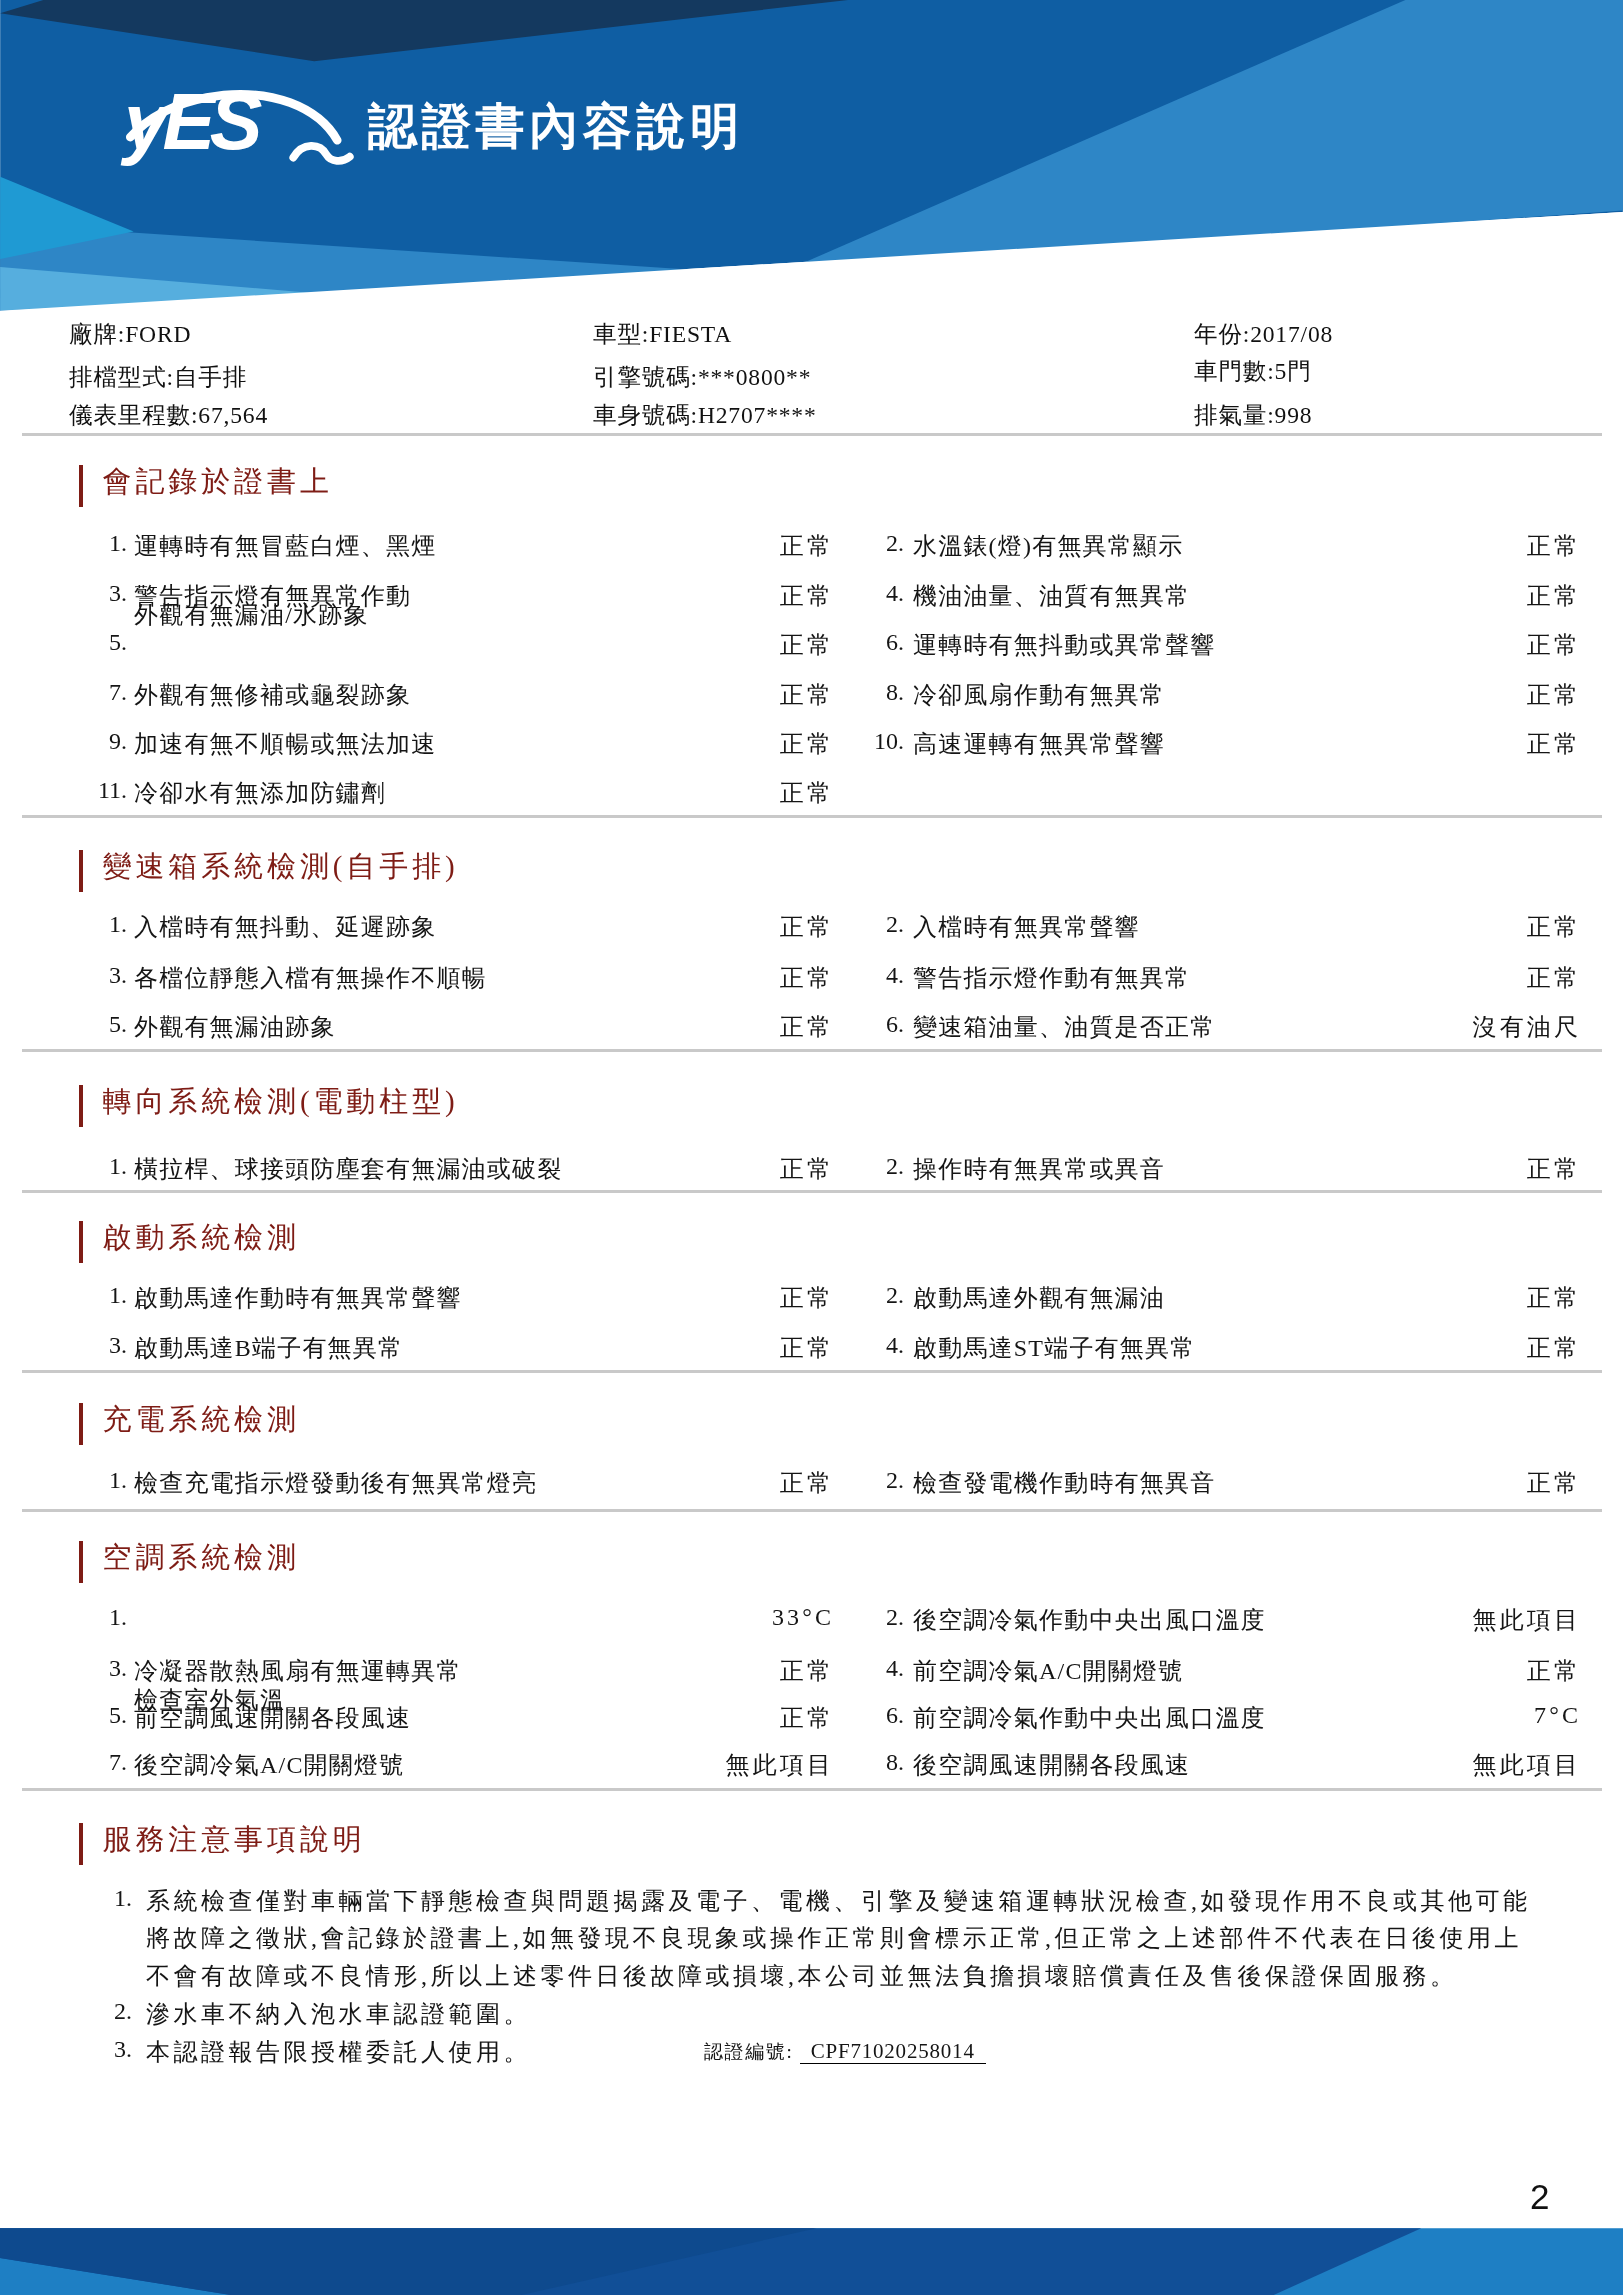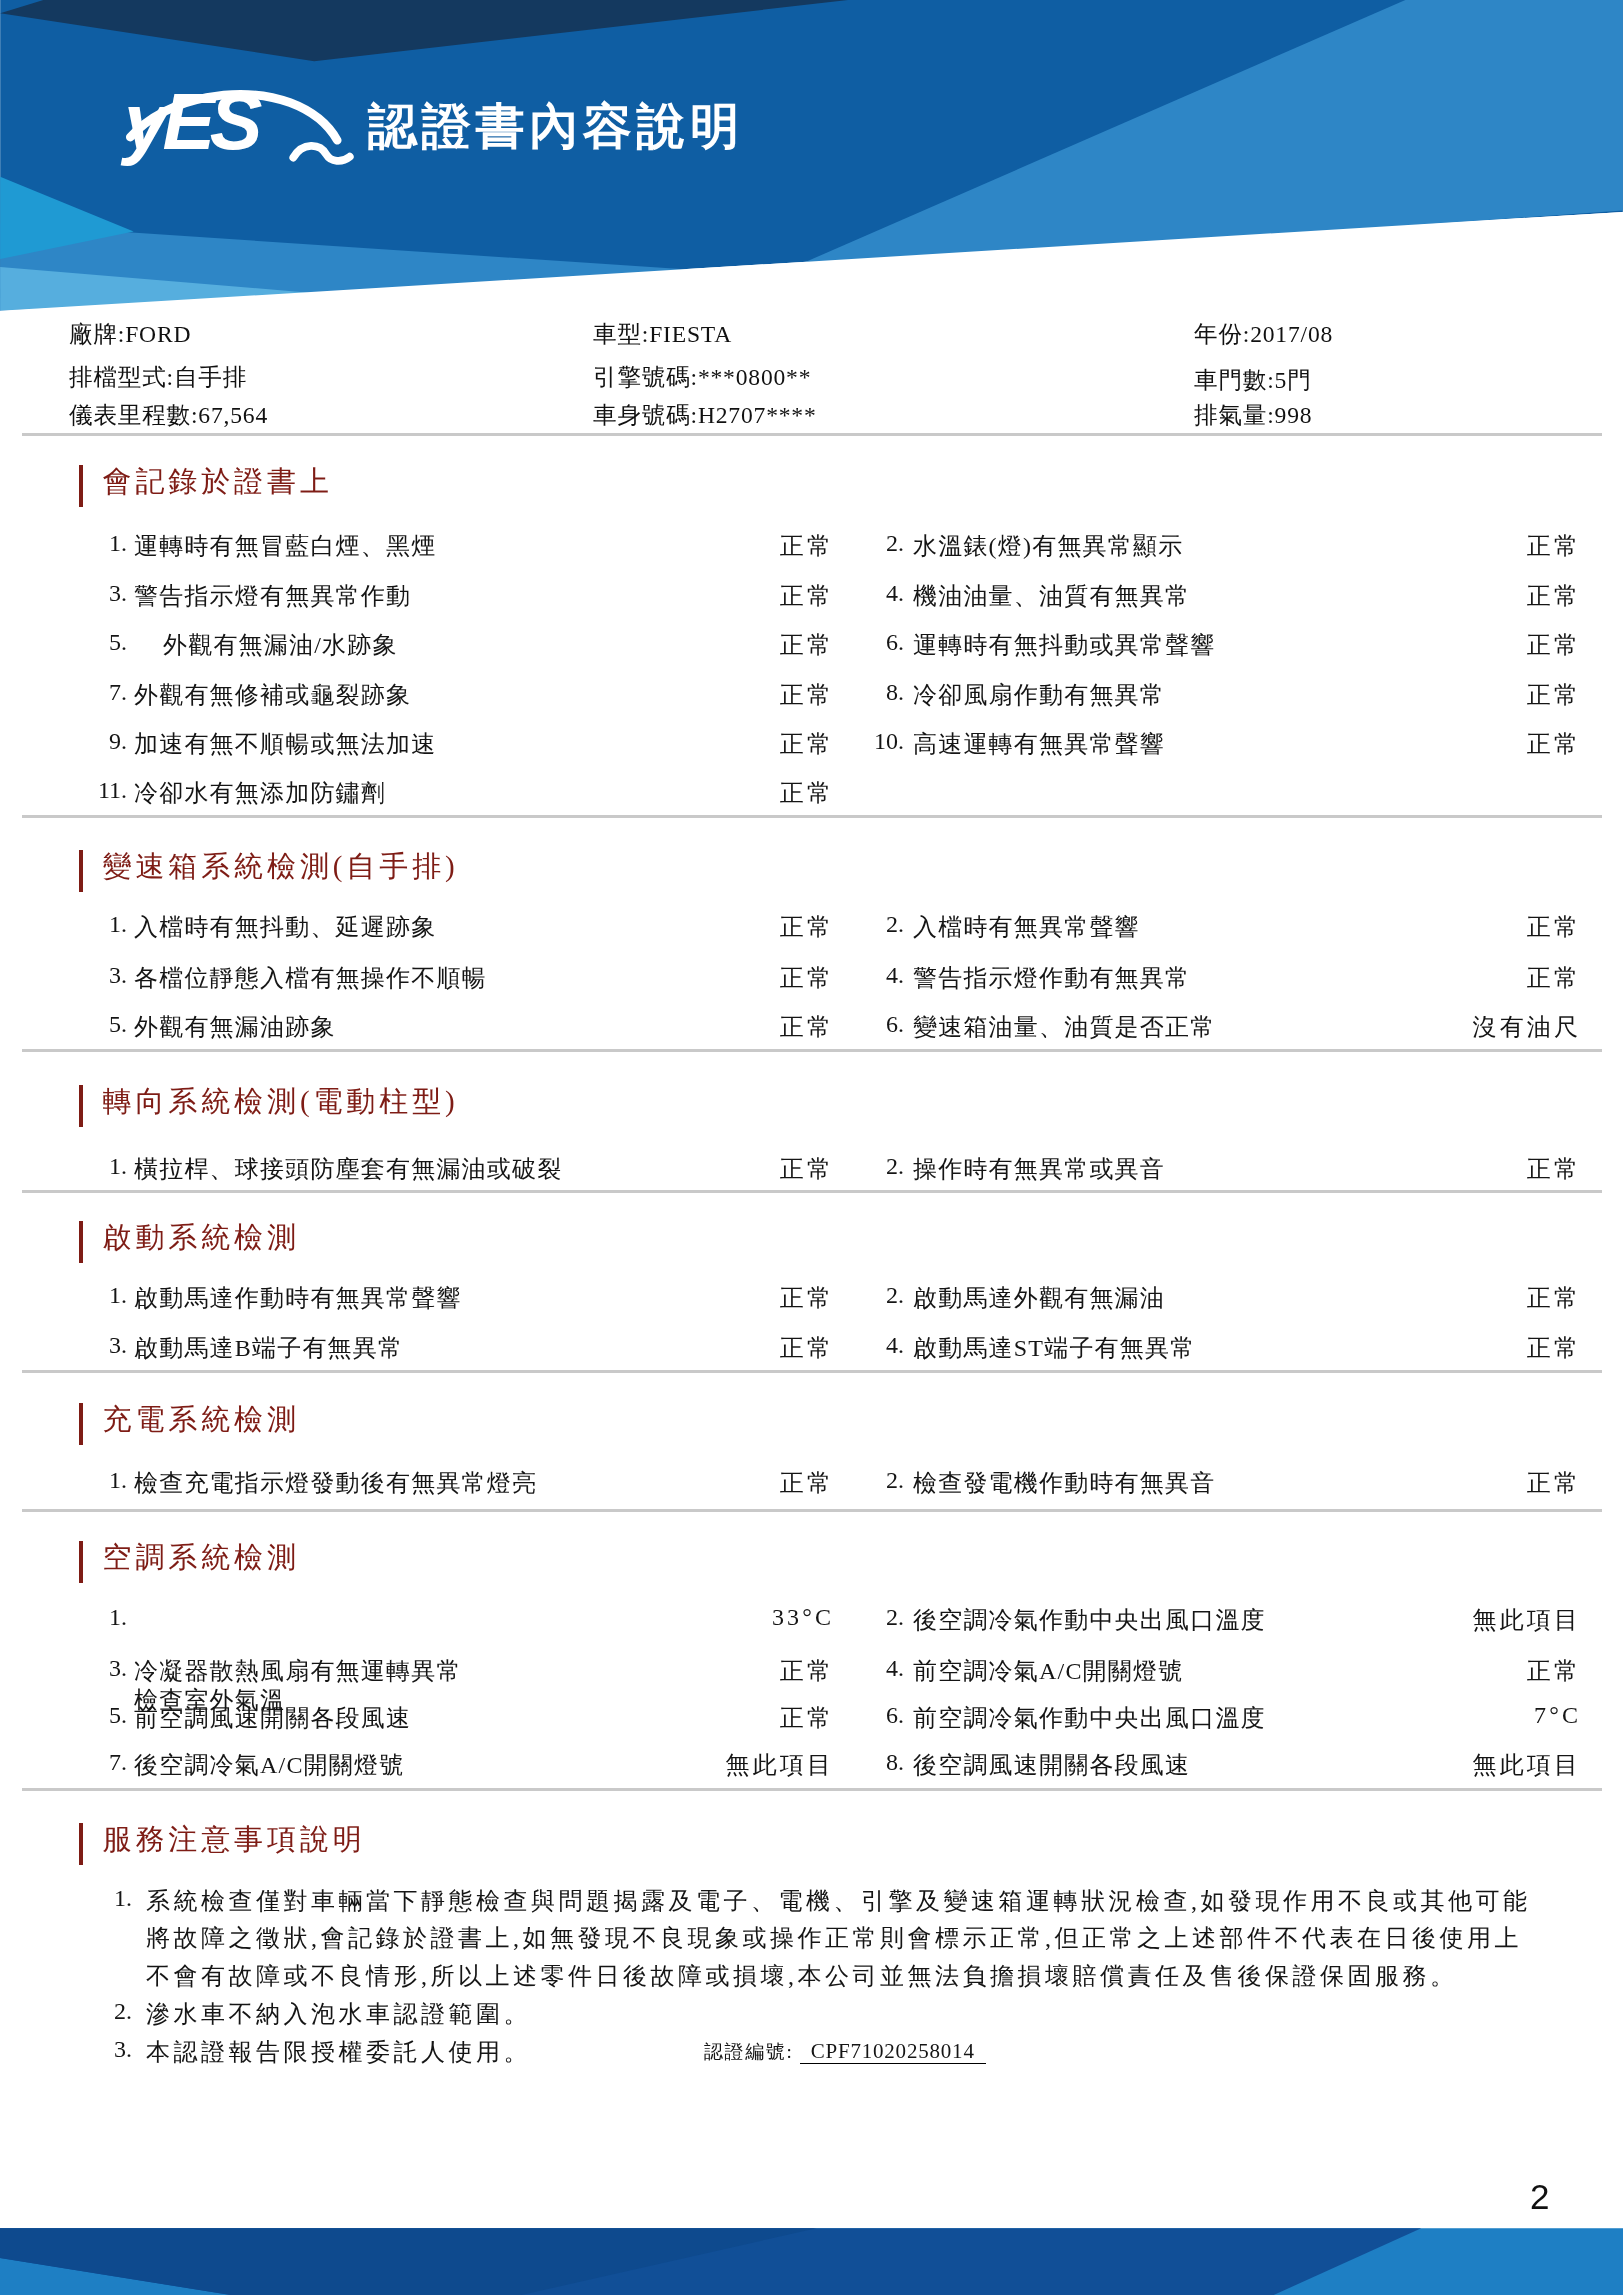--- a/index.html
+++ b/index.html
@@ -65,21 +65,21 @@
     </div>
     <div class="page-title">認證書內容說明</div>
   </div>
 
   <div id="info">
       <div class="info" style="position: absolute; top: 318px; left: 69px;">廠牌:FORD</div>
       <div class="info" style="position: absolute; top: 318px; left: 593px;">車型:FIESTA</div>
       <div class="info" style="position: absolute; top: 318px; left: 1194px;">年份:2017/08</div>
       <div class="info" style="position: absolute; top: 361px; left: 69px;">排檔型式:自手排</div>
       <div class="info" style="position: absolute; top: 361px; left: 593px;">引擎號碼:***0800**</div>
-      <div class="info" style="position: absolute; top: 364px; left: 1194px;">車門數:5門</div>
+      <div class="info" style="position: absolute; top: 355px; left: 1194px;">車門數:5門</div>
       <div class="info" style="position: absolute; top: 399px; left: 69px;">儀表里程數:67,564</div>
       <div class="info" style="position: absolute; top: 399px; left: 593px;">車身號碼:H2707****</div>
       <div class="info" style="position: absolute; top: 399px; left: 1194px;">排氣量:998</div>
       <div class="sep" style="top: 433px;"></div>
     </div>
 
   <div id="sections">
       <div class="sec-title" style="top: 462px;">
         <div class="bar"></div>
         <div class="sec-title-text">會記錄於證書上</div>
@@ -90,21 +90,21 @@
       <div class="num" style="top: 530px; left: 829px; width: 75px;">2.</div>
       <div class="itxt" style="top: 530px; left: 913px;">水溫錶(燈)有無異常顯示</div>
       <div class="stat" style="top: 530px; left: 1418px; width: 163px;">正常</div>
       <div class="num" style="top: 580px; left: 55px; width: 72px;">3.</div>
       <div class="itxt" style="top: 580px; left: 134px;">警告指示燈有無異常作動</div>
       <div class="stat" style="top: 580px; left: 671px; width: 163px;">正常</div>
       <div class="num" style="top: 580px; left: 829px; width: 75px;">4.</div>
       <div class="itxt" style="top: 580px; left: 913px;">機油油量、油質有無異常</div>
       <div class="stat" style="top: 580px; left: 1418px; width: 163px;">正常</div>
       <div class="num" style="top: 629px; left: 55px; width: 72px;">5.</div>
-      <div class="itxt" style="top: 629px; left: 134px; margin-left: 29px;">外觀有無漏油/水跡象</div>
+      <div class="itxt" style="top: 599px; left: 134px;">外觀有無漏油/水跡象</div>
       <div class="stat" style="top: 629px; left: 671px; width: 163px;">正常</div>
       <div class="num" style="top: 629px; left: 829px; width: 75px;">6.</div>
       <div class="itxt" style="top: 629px; left: 913px;">運轉時有無抖動或異常聲響</div>
       <div class="stat" style="top: 629px; left: 1418px; width: 163px;">正常</div>
       <div class="num" style="top: 679px; left: 55px; width: 72px;">7.</div>
       <div class="itxt" style="top: 679px; left: 134px;">外觀有無修補或龜裂跡象</div>
       <div class="stat" style="top: 679px; left: 671px; width: 163px;">正常</div>
       <div class="num" style="top: 679px; left: 829px; width: 75px;">8.</div>
       <div class="itxt" style="top: 679px; left: 913px;">冷卻風扇作動有無異常</div>
       <div class="stat" style="top: 679px; left: 1418px; width: 163px;">正常</div>

